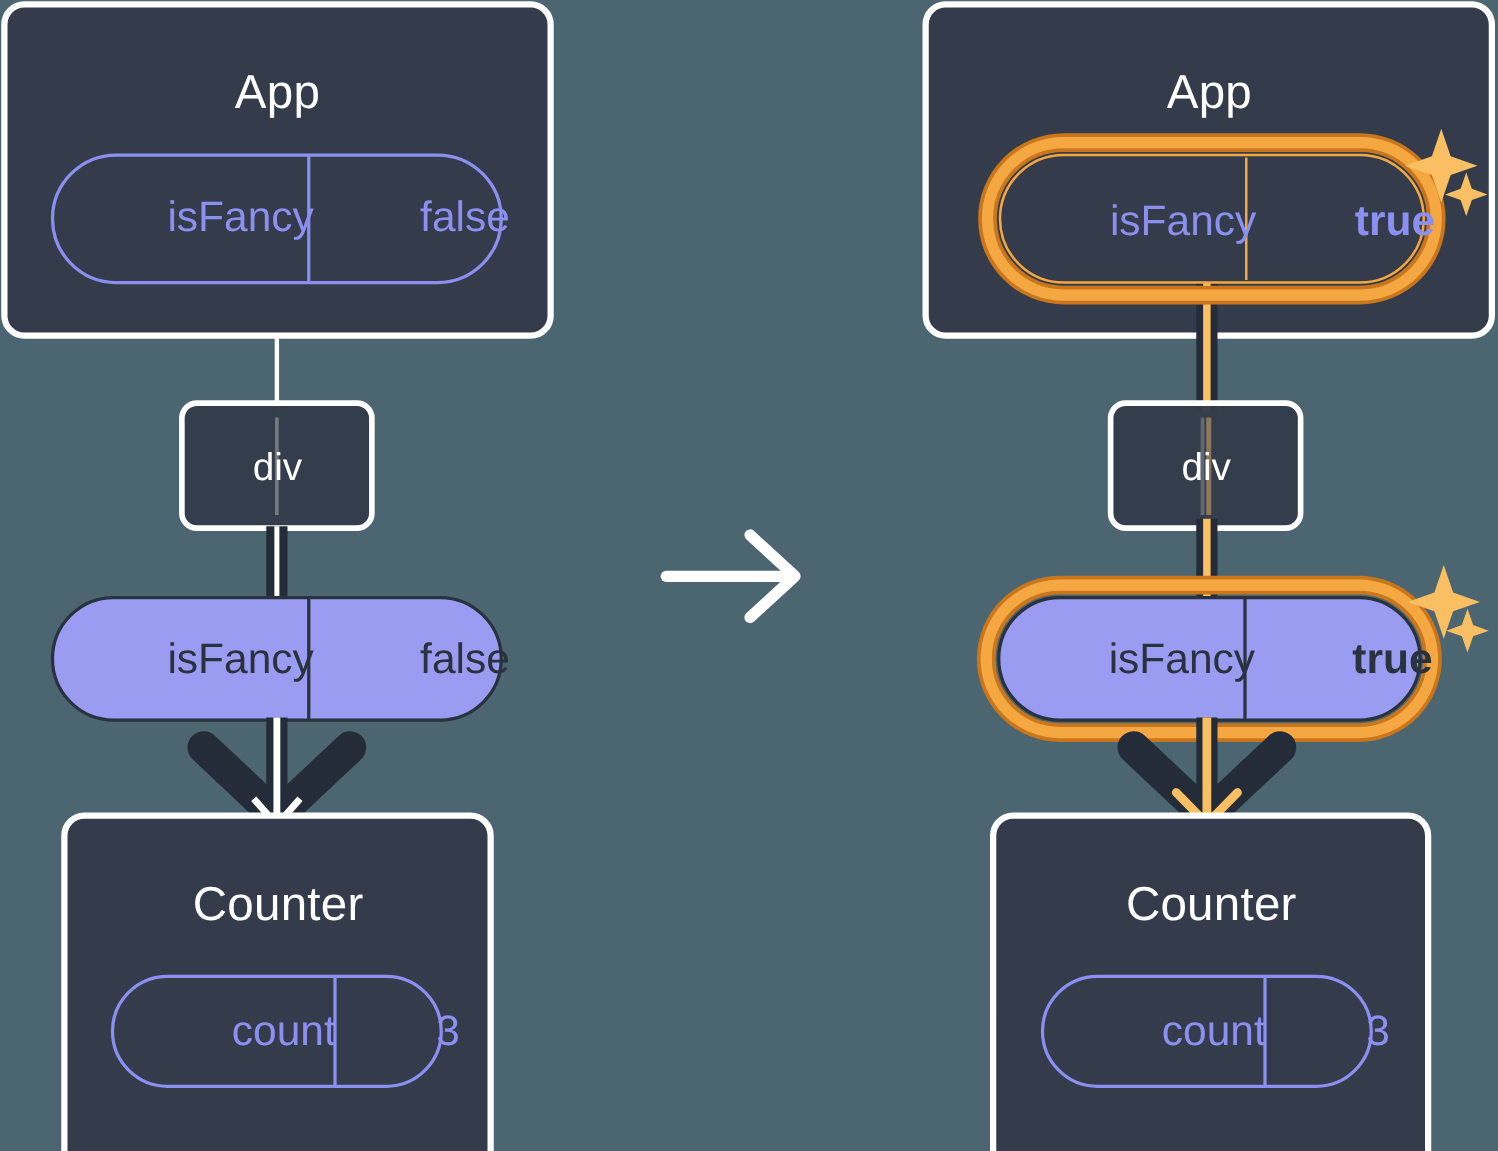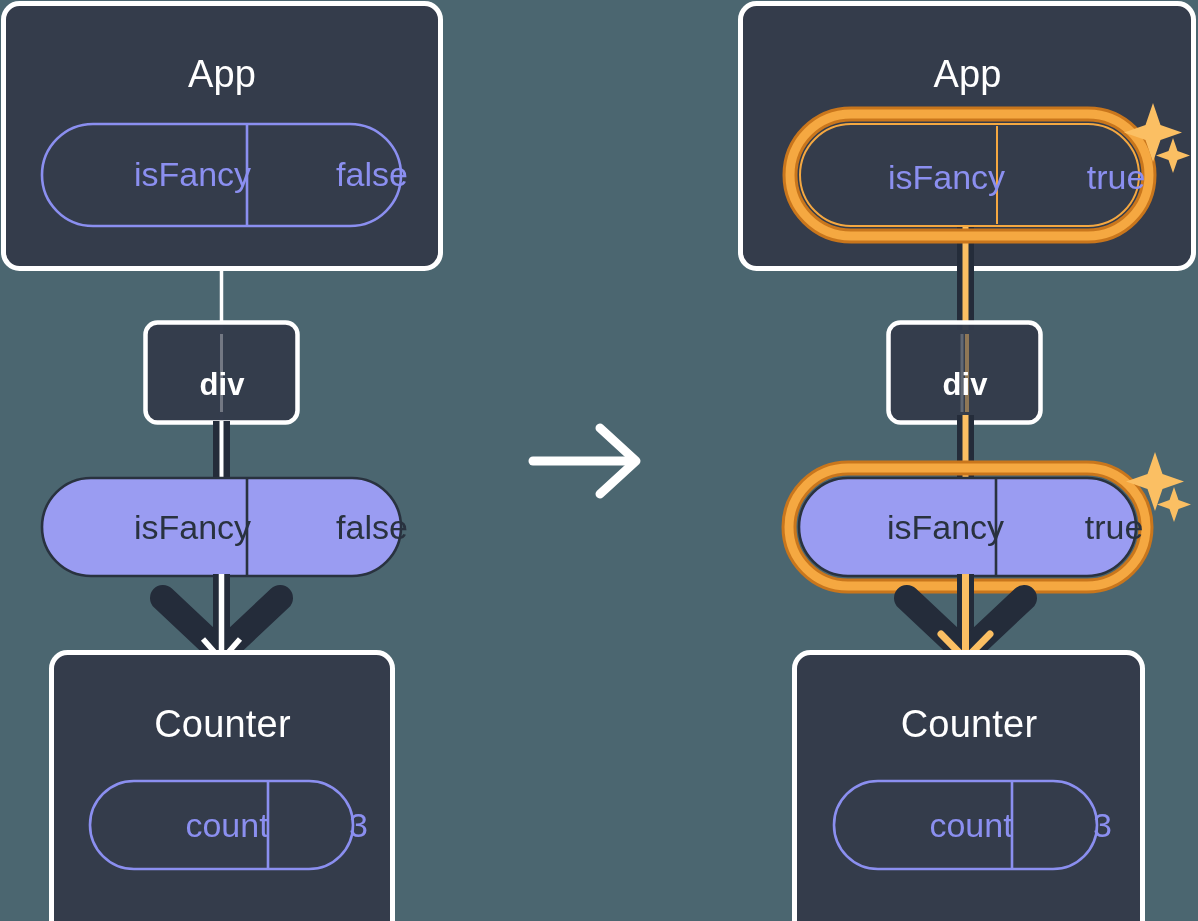--- a/index.html
+++ b/index.html
@@ -31,31 +31,30 @@
   }
   .comp-title {
     color: #ffffff;
     font-size: 38px;
     font-weight: 400;
     letter-spacing: 0.2px;
   }
   .div-title {
     color: #ffffff;
     font-size: 31px;
-    font-weight: 700;
-    margin-top: 11px;
+    font-weight: 400;
   }
   .pill-txt {
     font-size: 34px;
     font-weight: 400;
     padding-left: 48px;
   }
   .pill-txt.onDark { color: #8b8ff0; }
   .pill-txt.onPurple { color: #29323f; }
-  .pill-txt.bold { font-weight: 400; }
+  .pill-txt.bold { font-weight: 700; }
 </style>
 </head>
 <body>
 
 <div id="stage">
   <svg id="scene" viewBox="0 0 1198 921" xmlns="http://www.w3.org/2000/svg">
 
     <g>
 
       <rect x="3.5" y="3.5" width="437" height="265" rx="16" fill="#343c4b" stroke="#ffffff" stroke-width="5"></rect>

